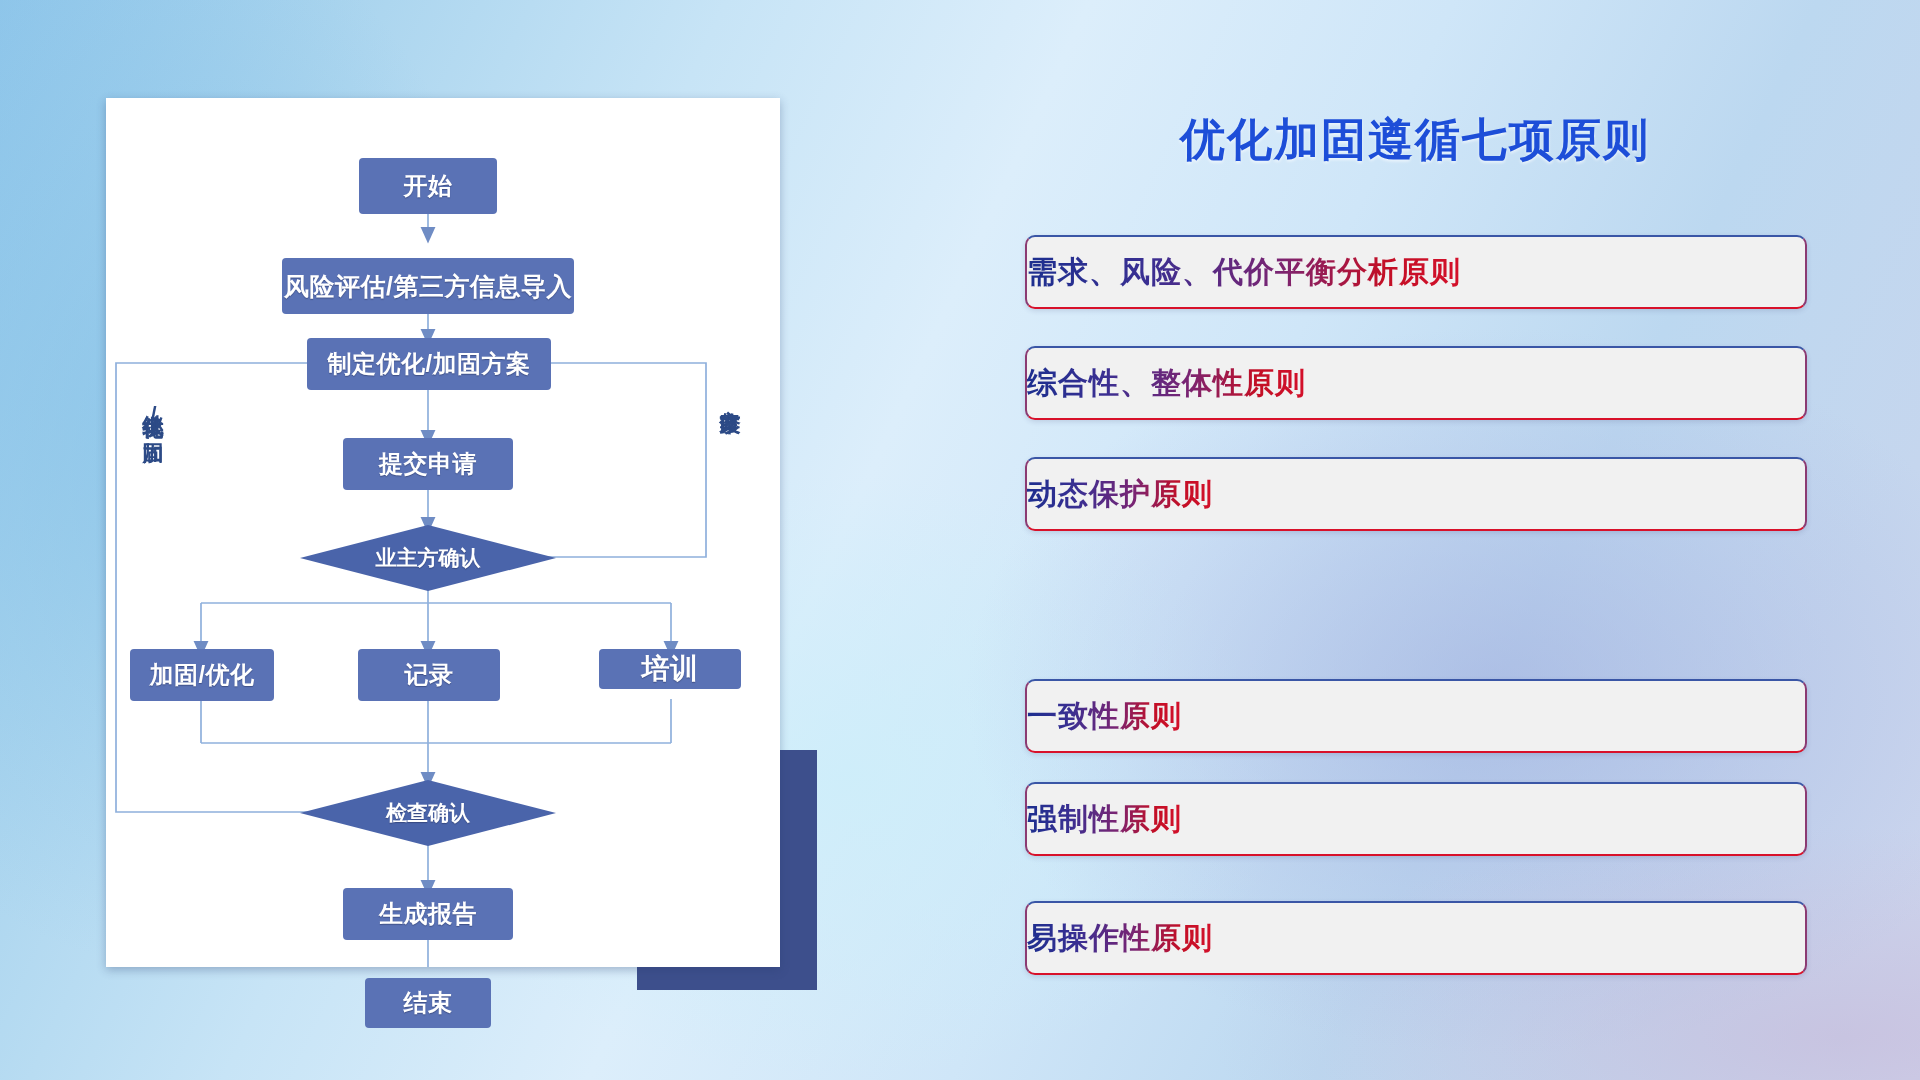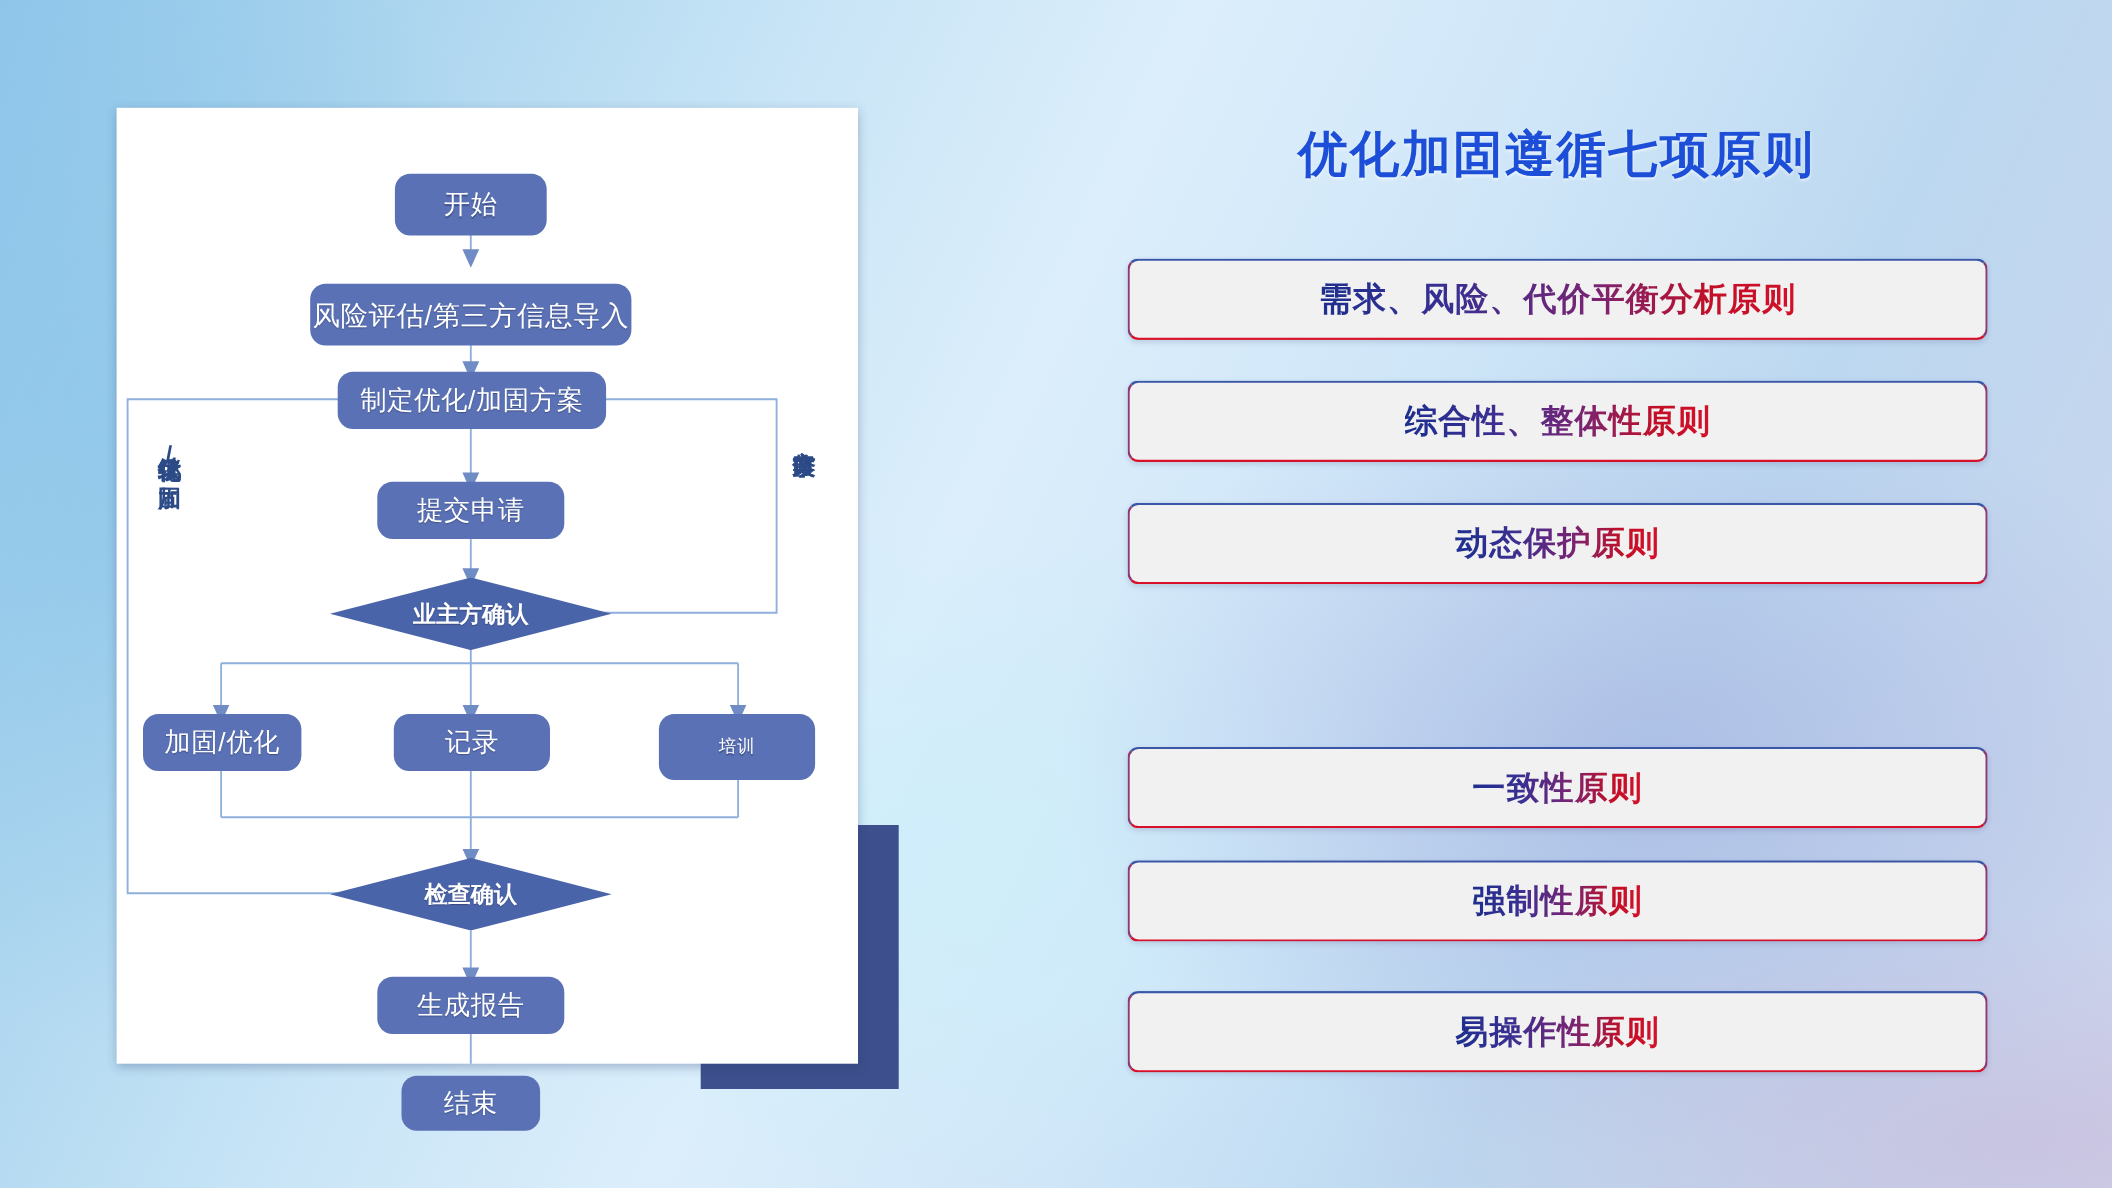--- a/index.html
+++ b/index.html
@@ -36,22 +36,22 @@
   #card{
     position:absolute;left:106px;top:98px;width:674px;height:869px;
     background:#ffffff;z-index:2;
     box-shadow:0 3px 9px rgba(40,60,110,.32);
   }
   #flow{position:absolute;inset:0;}
   #flow svg{position:absolute;left:0;top:0;}
   .node{
     position:absolute;box-sizing:border-box;
     display:flex;align-items:center;justify-content:center;
-    color:#ffffff;background:#5a72b5;border-radius:14px;
-    font-weight:normal;letter-spacing:.5px;
+    color:#ffffff;background:#5a72b5;border-radius:4px;
+    font-weight:bold;letter-spacing:.5px;
     text-shadow:0 1px 1px rgba(30,40,80,.45);
     white-space:nowrap;
   }
   .diamond{
     position:absolute;background:#4a64aa;
     display:flex;align-items:center;justify-content:center;
     color:#fff;font-weight:bold;
     clip-path:polygon(50% 0%,100% 50%,50% 100%,0% 50%);
     text-shadow:0 1px 1px rgba(30,40,80,.45);
     white-space:nowrap;
@@ -69,21 +69,21 @@
     font-size:45px;font-weight:bold;color:#1d4ed8;letter-spacing:2px;
     text-shadow:0 2px 3px rgba(255,255,255,.6);
   }
   .pbox{
     position:absolute;left:5px;width:782px;height:74px;box-sizing:border-box;
     background:#f1f1f1;border-radius:10px;
     border-top:2.2px solid #3a56a6;
     border-left:2.2px solid #8b3a72;
     border-right:2.2px solid #8b3a72;
     border-bottom:2.2px solid #d8112a;
-    display:flex;align-items:center;justify-content:center;
+    display:flex;align-items:center;justify-content:flex-start;
     box-shadow:0 2px 5px rgba(60,70,120,.16);
   }
   .ptext{
     font-size:30px;font-weight:bold;letter-spacing:1px;
     background:linear-gradient(90deg,#1d2f8f 0%,#3a2f92 28%,#7a2472 58%,#c20f26 82%,#d4102a 100%);
     -webkit-background-clip:text;background-clip:text;
     -webkit-text-fill-color:transparent;color:#8a1c56;
   }
 </style>
 </head>
@@ -147,21 +147,21 @@
     <div class="node" style="left:237px;top:340px;width:170px;height:52px;font-size:24px;">提交申请</div>
 
     <div class="node" style="left:201px;top:240px;width:244px;height:52px;font-size:24px;">制定优化/加固方案</div>
 
     <div class="diamond" style="left:194px;top:427px;width:256px;height:66px;font-size:21px;">业主方确认</div>
 
     <div class="node" style="left:24px;top:551px;width:144px;height:52px;font-size:24px;">加固/优化</div>
 
     <div class="node" style="left:252px;top:551px;width:142px;height:52px;font-size:24px;">记录</div>
 
-    <div class="node" style="left:493px;top:551px;width:142px;height:60px;font-size:16px;">培训</div>
+    <div class="node" style="left:493px;top:551px;width:142px;height:40px;font-size:28px;">培训</div>
 
     <div class="diamond" style="left:194px;top:682px;width:256px;height:66px;font-size:21px;">检查确认</div>
 
     <div class="node" style="left:237px;top:790px;width:170px;height:52px;font-size:24px;">生成报告</div>
 
     <div class="node" style="left:259px;top:880px;width:126px;height:50px;font-size:24px;">结束</div>
 
     <div class="vlabel" style="left:36px;top:300px;height:200px;font-size:21px;">继续优化/加固</div>
 
     <div class="vlabel" style="left:613px;top:295px;height:150px;font-size:21px;">方案修改</div>

